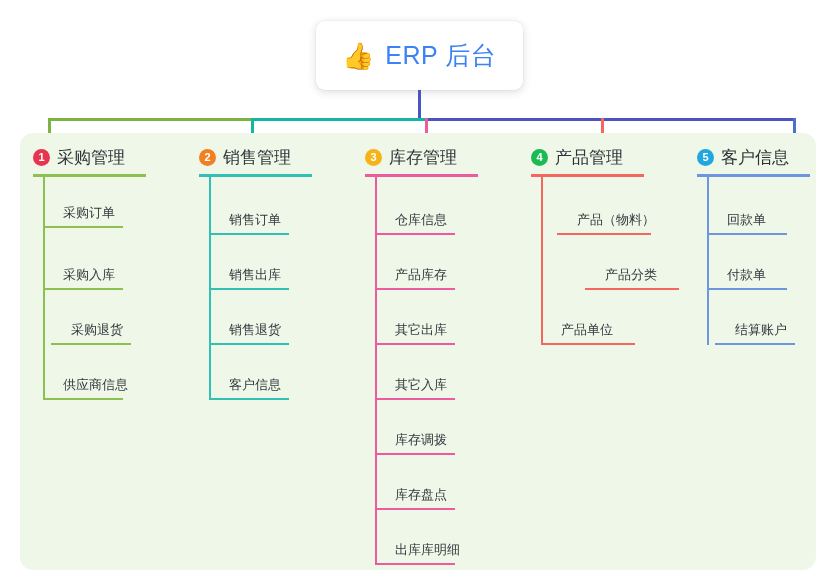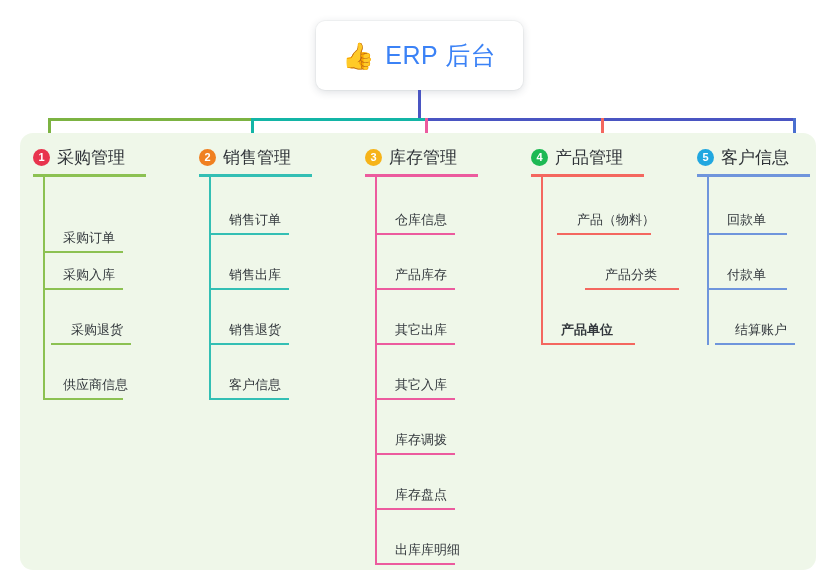--- a/index.html
+++ b/index.html
@@ -90,21 +90,21 @@
 
   <div class="canvas">
     <div id="col-layer">
         <div class="col" style="left: 13px; width: 113px; height: 437px;">
           <div class="col-head">
             <span class="badge" style="background: rgb(232, 52, 78);">1</span>
             <span class="head-label">采购管理</span>
           </div>
           <div class="head-rule" style="top: 41px; width: 113px; background: rgb(140, 193, 82);"></div>
           <div class="trunk" style="left: 10px; top: 41px; height: 226px; background: rgb(140, 193, 82);"></div>
-          <div class="leaf" style="left: 10px; top: 92px; width: 80px; height: 28px; padding-left: 28px;">
+          <div class="leaf" style="left: 10px; top: 67px; width: 80px; height: 28px; padding-left: 28px;">
             <span class="leaf-label">采购订单</span>
             <div class="leaf-rule" style="width: 80px; background: rgb(140, 193, 82);"></div>
           </div>
           <div class="leaf" style="left: 10px; top: 129px; width: 80px; height: 28px;">
             <span class="leaf-label">采购入库</span>
             <div class="leaf-rule" style="width: 80px; background: rgb(140, 193, 82);"></div>
           </div>
           <div class="leaf" style="left: 10px; top: 184px; width: 80px; height: 28px; margin-left: 8px;">
             <span class="leaf-label">采购退货</span>
             <div class="leaf-rule" style="width: 80px; background: rgb(140, 193, 82);"></div>
@@ -182,21 +182,21 @@
           <div class="head-rule" style="top: 41px; width: 113px; background: rgb(244, 103, 95);"></div>
           <div class="trunk" style="left: 10px; top: 41px; height: 171px; background: rgb(244, 103, 95);"></div>
           <div class="leaf" style="left: 10px; top: 74px; width: 94px; height: 28px; margin-left: 16px;">
             <span class="leaf-label">产品（物料）</span>
             <div class="leaf-rule" style="width: 94px; background: rgb(244, 103, 95);"></div>
           </div>
           <div class="leaf" style="left: 10px; top: 129px; width: 94px; height: 28px; margin-left: 44px;">
             <span class="leaf-label">产品分类</span>
             <div class="leaf-rule" style="width: 94px; background: rgb(244, 103, 95);"></div>
           </div>
-          <div class="leaf" style="left: 10px; top: 184px; width: 94px; height: 28px; font-weight: bold;">
+          <div class="leaf" style="left: 10px; top: 184px; width: 94px; height: 28px;">
             <span class="leaf-label">产品单位</span>
             <div class="leaf-rule" style="width: 94px; background: rgb(244, 103, 95);"></div>
           </div>
         </div>
         <div class="col" style="left: 677px; width: 113px; height: 437px;">
           <div class="col-head">
             <span class="badge" style="background: rgb(33, 167, 224);">5</span>
             <span class="head-label">客户信息</span>
           </div>
           <div class="head-rule" style="top: 41px; width: 113px; background: rgb(111, 149, 220);"></div>

